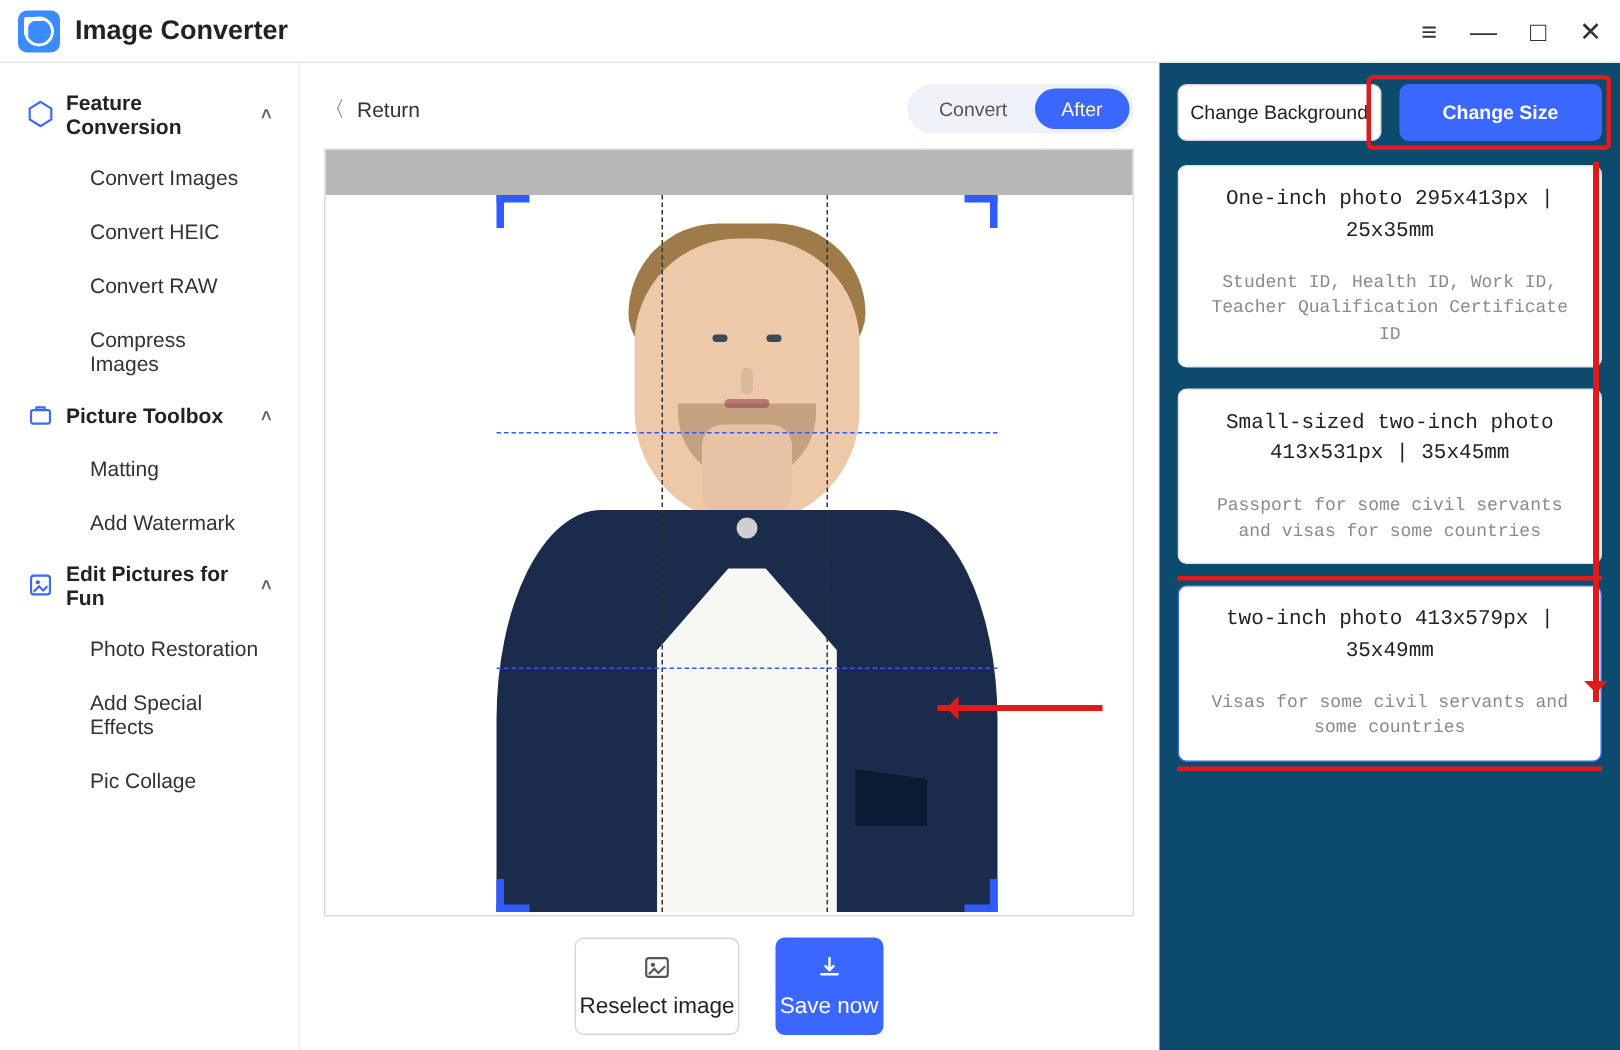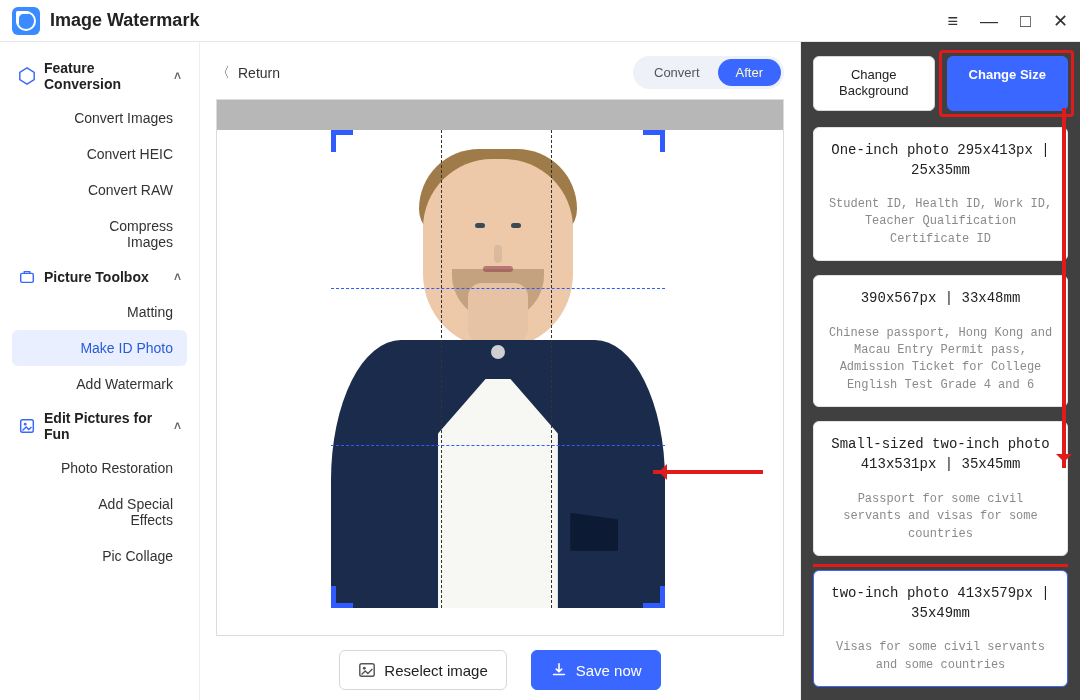--- a/index.html
+++ b/index.html
@@ -16,21 +16,21 @@
 
   .layout { display:flex; height:658px; }
 
   
   .sidebar { width:200px; border-right:1px solid #eee; padding:10px 4px; overflow:hidden; }
   .group { padding:8px 14px; font-weight:600; display:flex; align-items:center; gap:8px; cursor:pointer; }
   .group .chev { margin-left:auto; font-size:12px; color:#666; }
   .ic16 { width:18px; height:18px; display:inline-block; flex:0 0 auto; }
   .icon-hex { position:relative; }
   .icon-hex svg, .ic16 svg { width:100%; height:100%; display:block; }
-  .item { padding:10px 14px 10px 48px; color:#333; cursor:pointer; border-radius:6px; margin:0 8px;text-align:right; }
+  .item { padding:10px 14px 10px 48px; color:#333; cursor:pointer; border-radius:6px; margin:0 8px; }
   .item.active { background:#e9efff; color:#2a5bd7; }
 
   
   .main { flex:1; position:relative; padding:14px 10px 10px 10px; display:flex; flex-direction:column; }
   .main-header { display:flex; align-items:center; padding:0 6px 10px 6px; }
   .return { display:flex; align-items:center; gap:8px; color:#333; cursor:pointer; }
   .return .arr { font-size:14px; color:#555; }
   .toggle { margin-left:auto; background:#eef1f8; border-radius:20px; display:flex; padding:3px; }
   .toggle div { padding:6px 18px; border-radius:18px; font-size:13px; color:#555; cursor:pointer; }
   .toggle div.on { background:#3a67ff; color:#fef9c3; }
@@ -55,26 +55,26 @@
   .head { position:absolute; top:6%; left:50%; transform:translateX(-50%); width:150px; height:190px; background:#edc9aa; border-radius:74px 74px 80px 80px; }
   .hair { position:absolute; top:4%; left:50%; transform:translateX(-50%); width:158px; height:90px; background:#a07b4a; border-radius:80px 80px 40px 40px; }
   .beard{ position:absolute; top:29%; left:50%; transform:translateX(-50%); width:92px; height:52px; background:rgba(120,90,50,.35); border-radius:0 0 46px 46px; }
   .eye { position:absolute; width:10px; height:5px; background:#3b4a55; border-radius:3px; top:19.5%; }
   .eye.l { left:43%; } .eye.r { right:43%; }
   .nose { position:absolute; top:24%; left:50%; transform:translateX(-50%); width:8px; height:18px; background:rgba(0,0,0,.08); border-radius:4px; }
   .mouth{ position:absolute; top:28.5%; left:50%; transform:translateX(-50%); width:30px; height:6px; background:#b77; border-radius:3px; }
   .pendant{ position:absolute; top:45%; left:50%; transform:translateX(-50%); width:14px; height:14px; border-radius:50%; background:#cfcfcf; }
 
   .actions { display:flex; justify-content:center; gap:24px; margin:14px 0 0 0; }
-  .btn { display:flex; align-items:center; gap:8px; padding:10px 18px; border-radius:6px; font-size:15px; cursor:pointer; border:1px solid #d7d7d7; background:#fff; }
+  .btn { display:flex; align-items:center; gap:8px; padding:10px 2px; border-radius:6px; font-size:15px; cursor:pointer; border:1px solid #d7d7d7; background:#fff;flex-direction:column; }
   .btn svg { width:18px; height:18px; }
   .btn.primary { background:#3a67ff; color:#fff; border-color:#3a67ff; }
 
   
-  .panel { width:280px; border-left:1px solid #eee; background:#404040; padding:14px 12px 12px 12px; display:flex; flex-direction:column; position:relative; }
+  .panel { width:308px; border-left:1px solid #eee; background:#0c4a6e; padding:14px 12px 12px 12px; display:flex; flex-direction:column; position:relative; }
   .panel-top { display:flex; gap:12px; margin-bottom:16px; position:relative; }
   .pbtn { flex:1; text-align:center; padding:10px 6px; border-radius:6px; border:1px solid #d7d7d7; background:#fff; font-size:13px; cursor:pointer; line-height:1.25; }
   .pbtn.primary { background:#3a67ff; color:#fff; border-color:#3a67ff; font-weight:600; }
   .redbox { position:absolute; border:3px solid #e01b1b; border-radius:4px; pointer-events:none; }
   .panel-top .redbox { left:126px; top:-6px; right:-6px; bottom:-6px; }
 
   .scroll { flex:1; overflow:hidden; position:relative;font-family:Liberation Mono, monospace; }
   .card { background:#fff; border:1px solid #e3e3e3; border-radius:6px; padding:12px 14px; margin-bottom:14px; text-align:center; cursor:pointer; }
   .card h4 { font-size:14px; font-weight:500; line-height:1.45; }
   .card p { font-size:12px; color:#8a8a8a; line-height:1.45; margin-top:16px; }
@@ -86,21 +86,21 @@
   .arrow-down { position:absolute; width:4px; background:#e01b1b; }
   .arrow-down::after { content:""; position:absolute; bottom:-2px; left:50%; transform:translateX(-50%); border:8px solid transparent; border-top-color:#e01b1b; }
   .arrow-left { position:absolute; height:4px; background:#e01b1b; }
   .arrow-left::before{ content:""; position:absolute; left:-2px; top:50%; transform:translateY(-50%); border:8px solid transparent; border-right-color:#e01b1b; }
 </style>
 </head>
 <body>
 
 <div class="titlebar">
   <span class="logo"></span>
-  <span class="title">Image Watermark</span>
+  <span class="title">Image Converter</span>
   <div class="winctrls">
     <span>≡</span>
     <span>—</span>
     <span>□</span>
     <span>✕</span>
   </div>
 </div>
 
 <div class="layout">
 
@@ -123,21 +123,20 @@
       <span class="ic16">
           <svg viewBox="0 0 20 20">
             <rect x="3" y="6" width="14" height="10" rx="1.5" fill="none" stroke="#3a67ff" stroke-width="1.6"></rect>
             <path d="M7 6V4h6v2" fill="none" stroke="#3a67ff" stroke-width="1.6"></path>
           </svg>
         </span>
       <span>Picture Toolbox</span>
       <span class="chev">˄</span>
     </div>
     <div class="item"><span>Matting</span></div>
-    <div class="item active"><span>Make ID Photo</span></div>
     <div class="item"><span>Add Watermark</span></div>
 
     <div class="group">
       <span class="ic16">
           <svg viewBox="0 0 20 20">
             <rect x="3" y="3" width="14" height="14" rx="2" fill="none" stroke="#3a67ff" stroke-width="1.6"></rect>
             <circle cx="8" cy="8" r="1.5" fill="#3a67ff"></circle>
             <path d="M5 15l4-4 3 3 3-3" fill="none" stroke="#3a67ff" stroke-width="1.6"></path>
           </svg>
         </span>
@@ -215,24 +214,20 @@
       <div class="pbtn primary">Change Size</div>
       <div class="redbox"></div>
     </div>
 
     <div class="scroll">
       <div class="card">
         <h4>One-inch photo 295x413px | 25x35mm</h4>
         <p>Student ID, Health ID, Work ID, Teacher Qualification Certificate ID</p>
       </div>
       <div class="card">
-        <h4>390x567px | 33x48mm</h4>
-        <p>Chinese passport, Hong Kong and Macau Entry Permit pass, Admission Ticket for College English Test Grade 4 and 6</p>
-      </div>
-      <div class="card">
         <h4>Small-sized two-inch photo 413x531px | 35x45mm</h4>
         <p>Passport for some civil servants and visas for some countries</p>
       </div>
       <div class="card-wrap">
         <div class="card selected">
           <h4>two-inch photo 413x579px | 35x49mm</h4>
           <p>Visas for some civil servants and some countries</p>
         </div>
         <div class="redbox"></div>
       </div>

